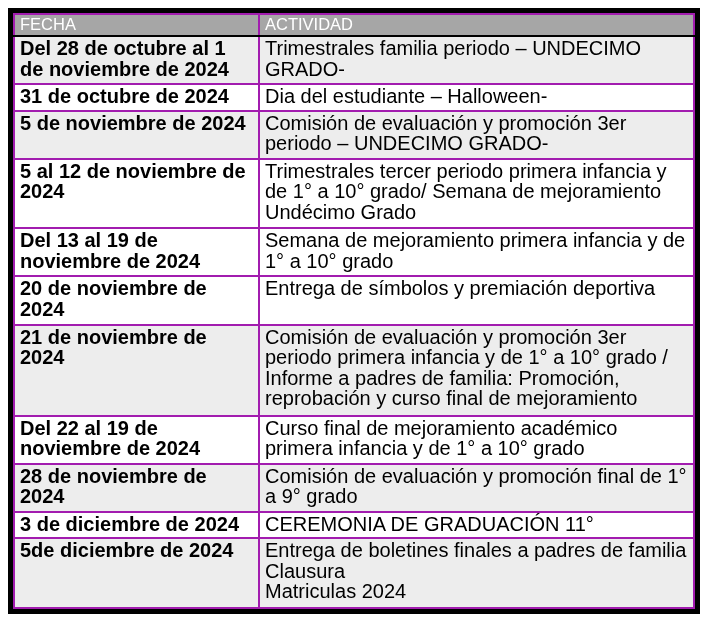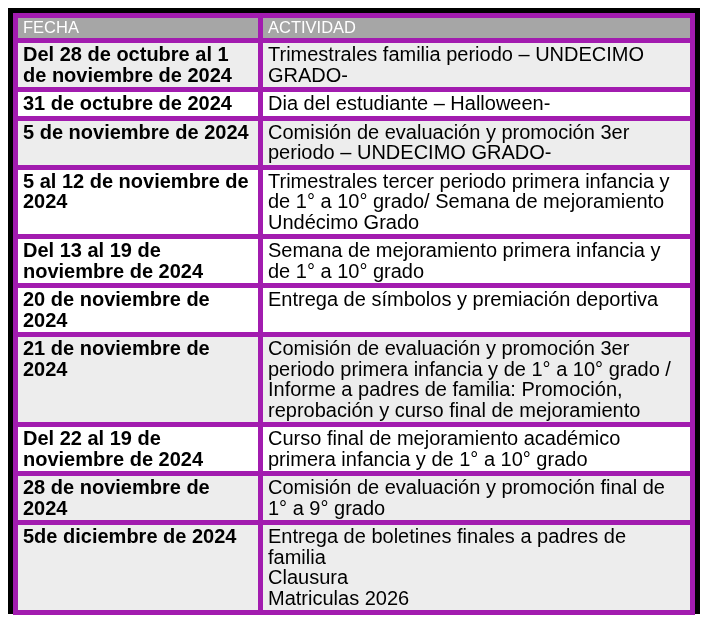--- a/index.html
+++ b/index.html
@@ -40,21 +40,21 @@
     border-collapse: collapse;
     table-layout: fixed;
     background: #ffffff;
   }
 
   table.schedule col.col-date { width: 245px; }
   table.schedule col.col-act  { width: auto; }
 
   table.schedule th,
   table.schedule td {
-    border: 5px solid #a21caf;
+    border: 2px solid #a21caf;
     vertical-align: top;
     padding: 1px 4px 2px 5px;
     box-sizing: border-box;
   }
 
   
   table.schedule thead th {
     background: #a6a6a6;
     color: #ffffff;
     font-weight: normal;
@@ -138,24 +138,28 @@
             <td class="activity">Comisión de evaluación y promoción 3er periodo primera infancia y de 1° a 10° grado / Informe a padres de familia: Promoción, reprobación y curso final de mejoramiento</td>
           </tr>
           <tr class="plain">
             <td class="date">Del 22 al 19 de noviembre de 2024</td>
             <td class="activity">Curso final de mejoramiento académico primera infancia y de 1° a 10° grado</td>
           </tr>
           <tr class="shaded">
             <td class="date">28 de noviembre de 2024</td>
             <td class="activity">Comisión de evaluación y promoción final de 1° a 9° grado</td>
           </tr>
+          <tr class="plain">
+            <td class="date">3 de diciembre de 2024</td>
+            <td class="activity">CEREMONIA DE GRADUACIÓN 11°</td>
+          </tr>
           <tr class="shaded">
             <td class="date">5de diciembre de 2024</td>
             <td class="activity">
               <span class="act-line">Entrega de boletines finales a padres de familia</span>
               <span class="act-line">Clausura</span>
-              <span class="act-line">Matriculas 2026</span>
+              <span class="act-line">Matriculas 2024</span>
             </td>
           </tr>
         </tbody>
     </table>
   </div>
 </div>
 
 </body></html>

